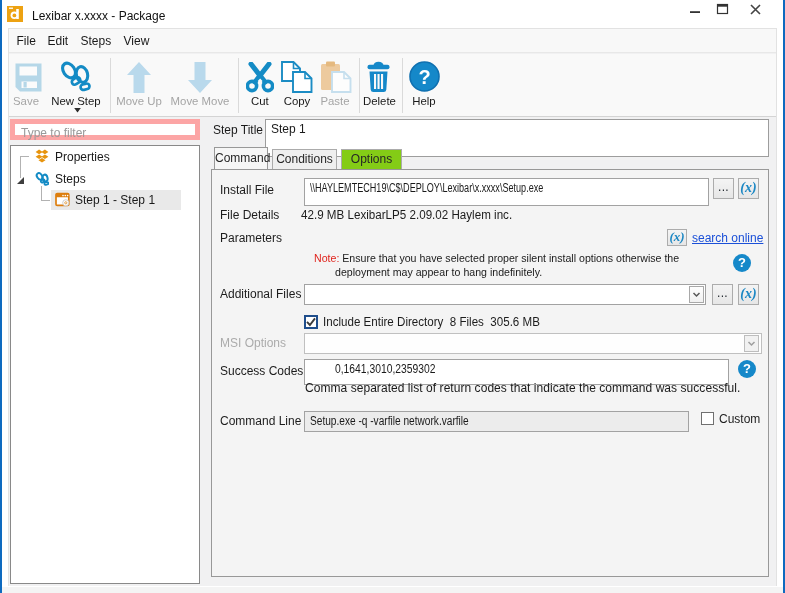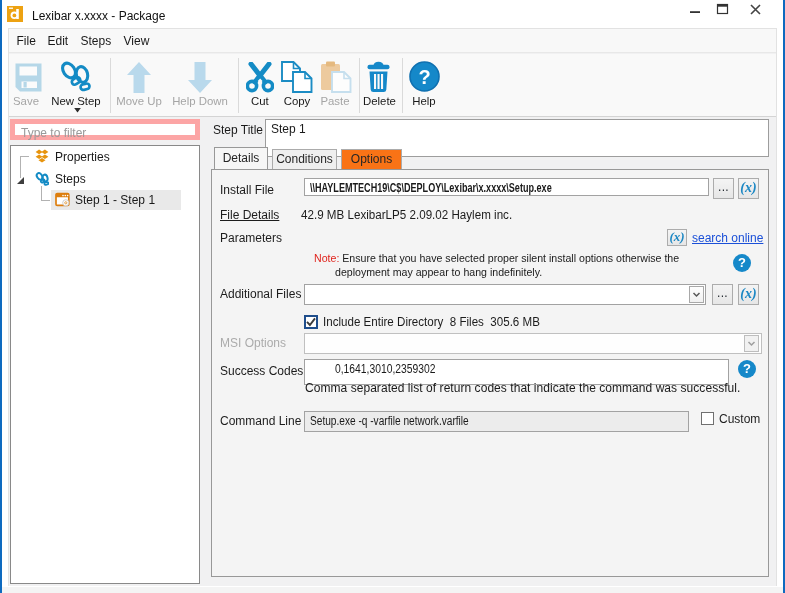--- a/index.html
+++ b/index.html
@@ -19,21 +19,21 @@
 .tsep { position:absolute; top:4px; width:1px; height:55px; background:#dadada; }
 #content { left:8.5px; top:117px; width:767.5px; height:468.5px; background:#f1f1f2; }
 #filter { left:10px; top:119px; width:190px; height:21px; background:#fff; border:5px solid #fca5a5; font-size:12px; color:#9a9a9a; padding-left:6px; line-height:19px; }
 #tree { left:10px; top:145px; width:190px; height:439px; background:#fff; border:1px solid #898989; }
 .treerow { position:absolute; font-size:12px; color:#1a1a1a; }
 #steptitle-lbl { left:213px; top:123px; font-size:12px; color:#1a1a1a; }
 #steptitle-box { left:265px; top:119px; width:504px; height:38px; background:#fff; border:1px solid #9d9d9d; font-size:12px; color:#1a1a1a; line-height:19px; padding-left:5px; }
 .tab { position:absolute; font-size:12px; color:#262626; text-align:center; }
 #tab1 { left:214px; top:147px; width:54px; height:22px; background:#f6f6f6; border:1px solid #989898; border-bottom:none; line-height:21px; z-index:3; }
 #tab2 { left:272px; top:149px; width:65px; height:20px; background:#efefef; border:1px solid #ababab; border-bottom:none; line-height:18px; }
-#tab3 { left:341px; top:149px; width:61px; height:20px; background:#f97316; border:1px solid #ababab; border-bottom:none; line-height:18px; }
+#tab3 { left:341px; top:149px; width:61px; height:20px; background:#84cc16; border:1px solid #ababab; border-bottom:none; line-height:18px; }
 #tabpanel { left:211px; top:169px; width:558px; height:408px; background:#f4f4f4; border:1px solid #989898; z-index:2; }
 .flabel { position:absolute; font-size:12px; color:#1c1c1c; z-index:4; white-space:nowrap; }
 .flabel.dis { color:#ababab; }
 .tbox { position:absolute; background:#fff; border:1px solid #a2a2a2; font-size:12px; color:#1a1a1a; padding-left:5px; z-index:4; white-space:nowrap; overflow:hidden; }
 .sbtn { position:absolute; background:linear-gradient(#f4f4f4,#e6e6e6); border:1px solid #acacac; text-align:center; z-index:4; }
 .xbtn { font-family:"Liberation Serif", serif; font-style:italic; font-weight:bold; color:#1b87c4; }
 .qcirc { position:absolute; width:18px; height:18px; border-radius:50%; background:#1588c9; color:#fff; font-weight:bold; text-align:center; z-index:4; }
 .note { position:absolute; font-size:10.6px; color:#1a1a1a; z-index:4; white-space:nowrap; }
 a.srch { position:absolute; font-size:12px; color:#1b50d8; text-decoration:underline; z-index:4; white-space:nowrap; }
 </style>
@@ -91,21 +91,21 @@
     <div class="tsep" style="left:101px;"></div>
 
     <svg class="abs" style="left:118.5px;top:8px;" width="24" height="31" viewBox="0 0 24 31">
       <path d="M12 0 L24 13 H17.5 V31 H6.5 V13 H0 Z" fill="#b9d9ec"></path>
     </svg>
     <div class="lbl dis abs" style="left:99.5px;top:41px;width:62px;text-align:center;">Move Up</div>
 
     <svg class="abs" style="left:179.5px;top:8px;" width="24" height="31" viewBox="0 0 24 31">
       <path d="M12 31 L24 18 H17.5 V0 H6.5 V18 H0 Z" fill="#b9d9ec"></path>
     </svg>
-    <div class="lbl dis abs" style="left:151.5px;top:41px;width:80px;text-align:center;">Help Down</div>
+    <div class="lbl dis abs" style="left:151.5px;top:41px;width:80px;text-align:center;">Move Move</div>
     <div class="tsep" style="left:229.5px;"></div>
 
     <svg class="abs" style="left:237.5px;top:8px;" width="28" height="31" viewBox="0 0 28 31">
       <g stroke="#148bc5" fill="none">
         <path d="M5 2 L19 20" stroke-width="5" stroke-linecap="round"></path>
         <path d="M23 2 L9 20" stroke-width="5" stroke-linecap="round"></path>
         <circle cx="6" cy="24" r="4.6" stroke-width="3.6"></circle>
         <circle cx="22" cy="24" r="4.6" stroke-width="3.6"></circle>
       </g>
       <rect x="12.4" y="17.2" width="3.4" height="3.4" fill="#f9f9f9" transform="rotate(45 14 19)"></rect>
@@ -191,31 +191,31 @@
     <circle cx="8" cy="3.6" r="0.8" fill="#fff"></circle>
     <circle cx="10.3" cy="3.6" r="0.8" fill="#fff"></circle>
     <circle cx="12.6" cy="3.6" r="0.8" fill="#fff"></circle>
     <circle cx="10.8" cy="10.8" r="3.1" fill="#fff" stroke="#c9c9c9" stroke-width="0.9"></circle>
     <circle cx="10.8" cy="10.8" r="1.1" fill="none" stroke="#e09a40" stroke-width="0.9"></circle>
   </svg>
   <div class="treerow" style="left:75px;top:193px;">Step 1 - Step 1</div>
 
   <div class="abs" id="steptitle-lbl">Step Title</div>
   <div class="abs" id="steptitle-box">Step 1</div>
-  <div class="abs tab" id="tab1">Details</div>
+  <div class="abs tab" id="tab1">Command</div>
   <div class="abs tab" id="tab2">Conditions</div>
   <div class="abs tab" id="tab3">Options</div>
   <div class="abs" id="tabpanel"></div>
 
   <div class="flabel" style="left:220px;top:183px;">Install File</div>
-  <div class="tbox" style="left:304px;top:178px;width:405px;height:18px;line-height:19px;font-weight:bold;" id="if-box"><span style="display:inline-block;transform:scaleX(0.756);transform-origin:0 0;">\\HAYLEMTECH19\C$\DEPLOY\Lexibar\x.xxxx\Setup.exe</span></div>
+  <div class="tbox" style="left:304px;top:178px;width:405px;height:28px;line-height:19px;" id="if-box"><span style="display:inline-block;transform:scaleX(0.756);transform-origin:0 0;">\\HAYLEMTECH19\C$\DEPLOY\Lexibar\x.xxxx\Setup.exe</span></div>
   <div class="sbtn" style="left:713px;top:178px;width:21px;height:21px;font-size:12px;line-height:16px;color:#23292f;letter-spacing:0.3px;">...</div>
   <div class="sbtn xbtn" style="left:738px;top:178px;width:21px;height:21px;font-size:14px;line-height:18px;">(x)</div>
 
-  <div class="flabel" style="left:220px;top:208px;text-decoration:underline;">File Details</div>
+  <div class="flabel" style="left:220px;top:208px;">File Details</div>
   <div class="flabel" style="left:301px;top:208px;" id="fd-val"><span style="display:inline-block;transform:scaleX(0.968);transform-origin:0 0;">42.9 MB LexibarLP5 2.09.02 Haylem inc.</span></div>
 
   <div class="flabel" style="left:220px;top:231px;">Parameters</div>
   <div class="sbtn xbtn" style="left:667px;top:229px;width:20px;height:17px;font-size:13px;line-height:14px;">(x)</div>
   <a class="srch" style="left:692px;top:231px;">search online</a>
 
   <div class="note" style="left:314px;top:252px;"><span style="color:#e0231c;">Note:</span> Ensure that you have selected proper silent install options otherwise the</div>
   <div class="note" style="left:335px;top:266px;">deployment may appear to hang indefinitely.</div>
   <div class="qcirc" style="left:733px;top:254px;font-size:13px;line-height:18px;">?</div>
 

